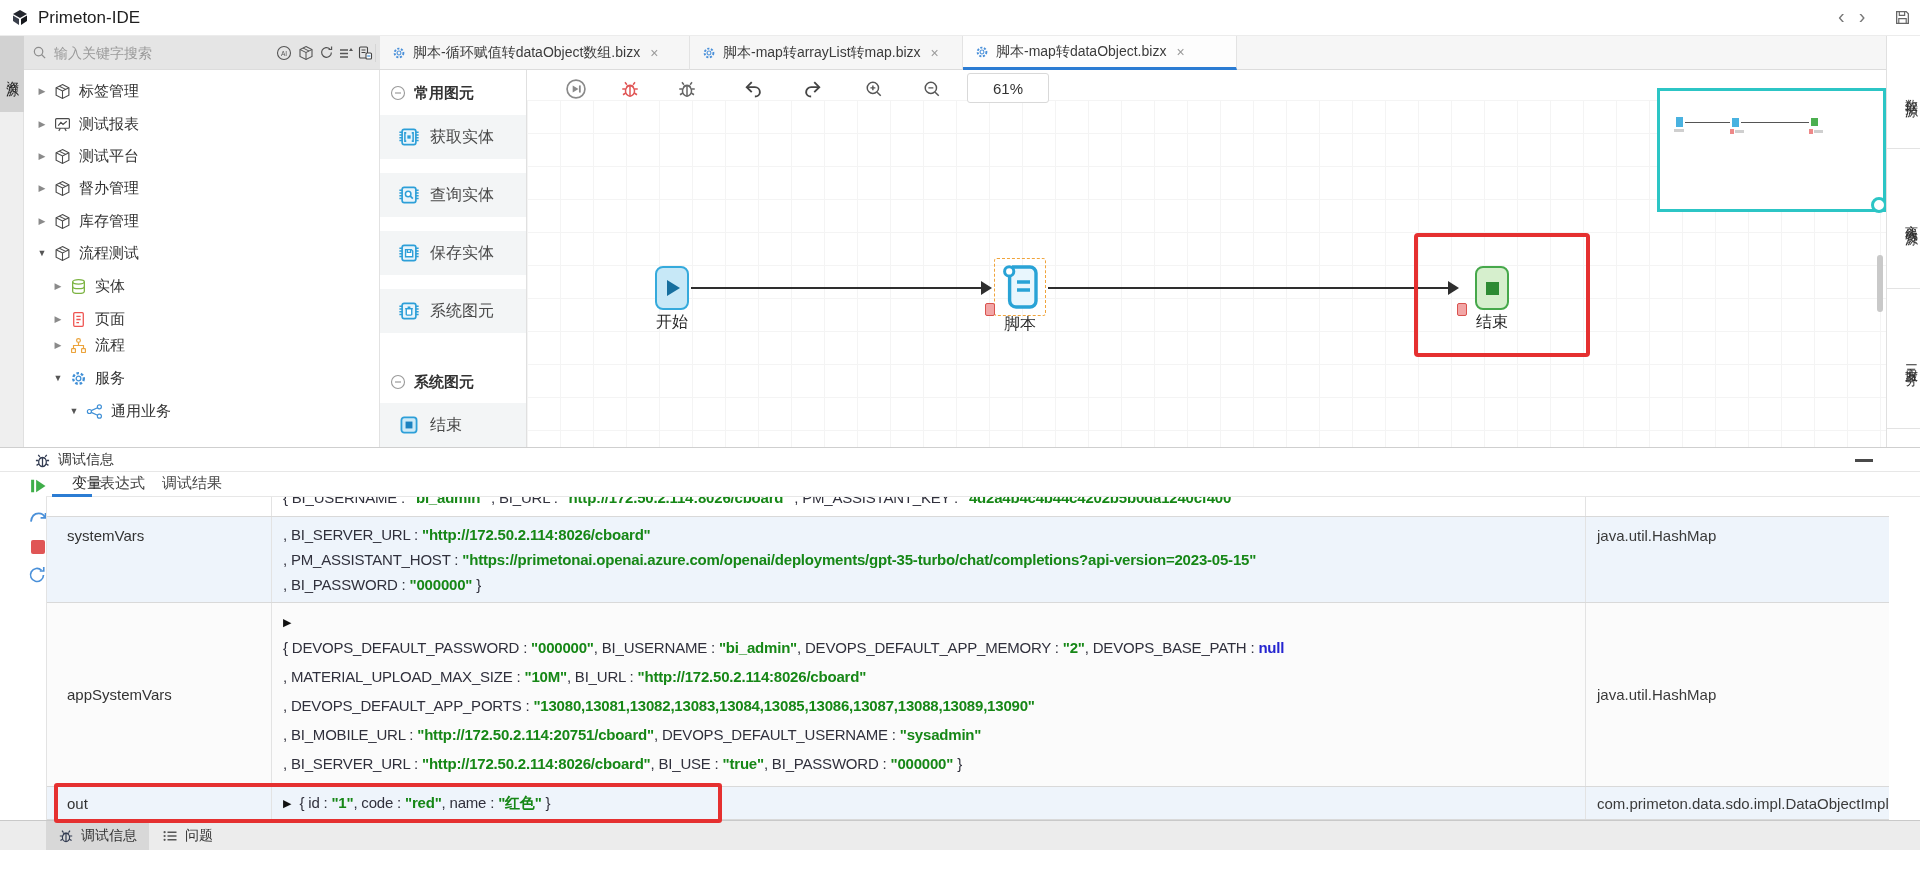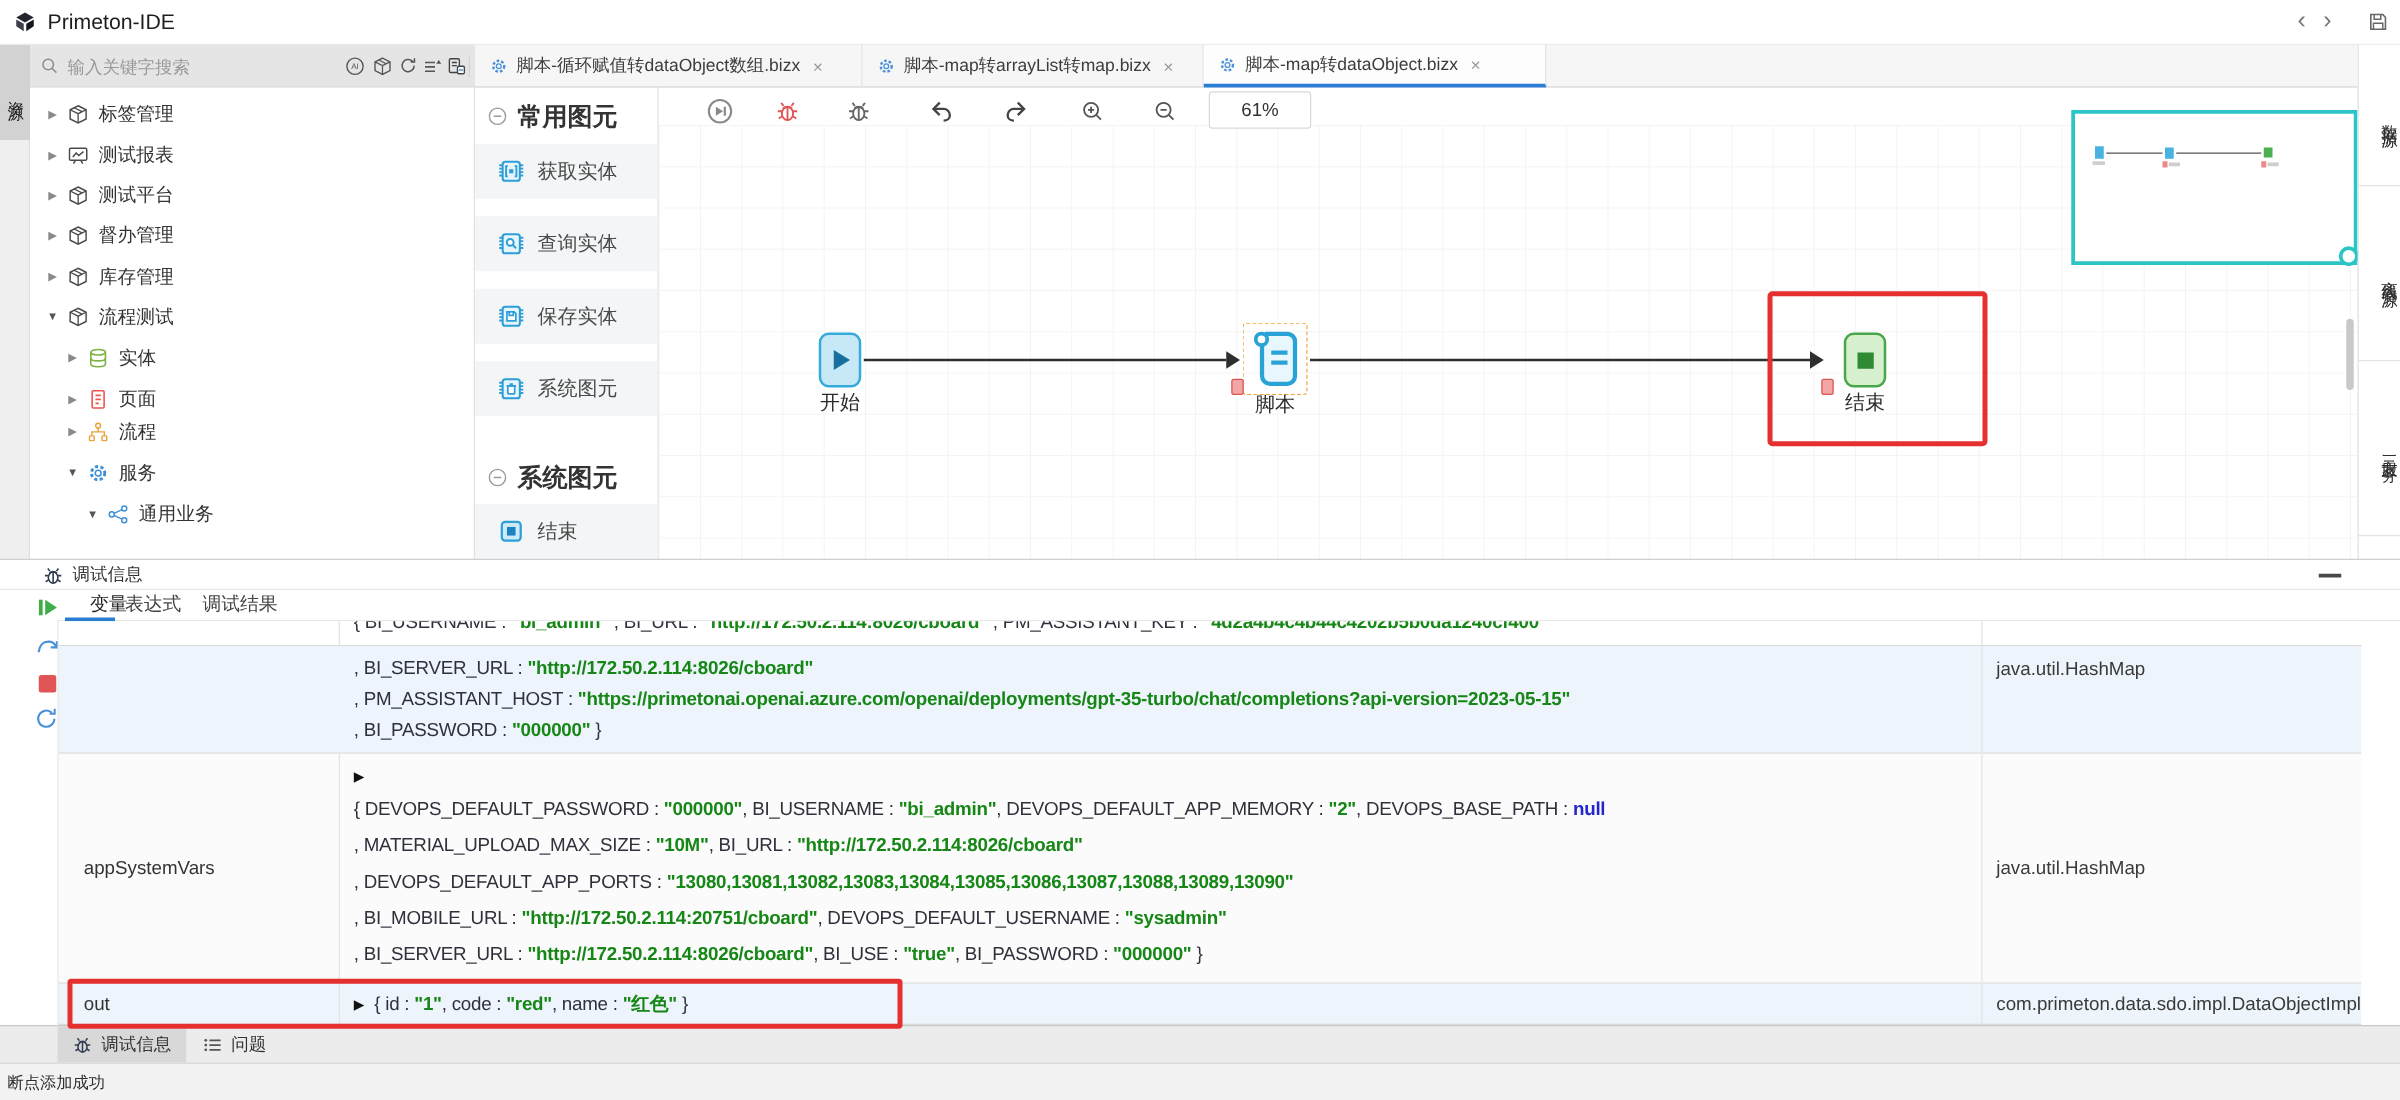--- a/index.html
+++ b/index.html
@@ -42,21 +42,21 @@
   
   #tabbar { left:380px; top:36px; width:1506px; height:34px; background:#f6f6f6; border-bottom:1px solid #dcdcdc; z-index:6; }
   .tab { position:absolute; top:0; height:34px; display:flex; align-items:center; padding:0 12px; border-right:1px solid #e3e3e3; cursor:pointer; }
   .tab .tab-label { font-size:14px; color:#3c3c3c; margin:0 10px 0 7px; white-space:nowrap; }
   .tab .tab-close { font-size:14px; color:#9a9a9a; }
   .tab.active { background:#fdfdfd; border-bottom:3px solid #2b7cd3; }
 
   
   #palette { left:380px; top:70px; width:147px; height:377px; background:#fff; border-right:1px solid #e0e0e0; }
   .pal-header { position:absolute; left:0; width:146px; height:26px; display:flex; align-items:center; }
-  .pal-header .ph-label { font-size:20px; font-weight:bold; color:#333; margin-left:8px; }
+  .pal-header .ph-label { font-size:15px; font-weight:bold; color:#333; margin-left:8px; }
   .pal-item { position:absolute; left:0; width:146px; height:44px; background:#f3f5f6; display:flex; align-items:center; cursor:grab; }
   .pal-item svg { margin:0 10px 0 18px; }
   .pal-item .pi-label { font-size:16px; color:#4a4a4a; }
 
   
   #canvas { left:527px; top:70px; width:1359px; height:377px; background:#fff; overflow:hidden; }
   #canvas-grid { position:absolute; left:0; top:30px; width:1359px; height:347px;
      background-image:linear-gradient(to right,#f4f4f4 1px,transparent 1px),linear-gradient(to bottom,#f4f4f4 1px,transparent 1px);
      background-size:33px 33px; }
   .cv-tool { position:absolute; top:8px; cursor:pointer; }
@@ -564,20 +564,21 @@
 
       <div class="trow" style="top:0;height:20px;background:#fff">
         <div class="cell-name"></div>
         <div class="cell-value">
             <div class="vline" style="margin-top:-11px;line-height:24px">{ BI_USERNAME : <span class="vstr">"bi_admin"</span> , BI_URL : <span class="vstr">"http://172.50.2.114:8026/cboard"</span> , PM_ASSISTANT_KEY : <span class="vstr">"4d2a4b4c4b44c4202b5b0da1240cf400"</span></div>
           </div>
         <div class="cell-type"></div>
       </div>
 
       <div class="trow" style="top:20px;height:86px;background:#eef4fb">
+        <div class="cell-name" style="padding-top:10px">systemVars</div>
         <div class="cell-value" style="padding-top:5px">
           <div class="vline" style="line-height:25px">, BI_SERVER_URL : <span class="vstr">"http://172.50.2.114:8026/cboard"</span></div>
           <div class="vline" style="line-height:25px">, PM_ASSISTANT_HOST : <span class="vstr">"https://primetonai.openai.azure.com/openai/deployments/gpt-35-turbo/chat/completions?api-version=2023-05-15"</span></div>
           <div class="vline" style="line-height:25px">, BI_PASSWORD : <span class="vstr">"000000"</span> }</div>
         </div>
         <div class="cell-type" style="padding-top:10px">java.util.HashMap</div>
       </div>
 
       <div class="trow" style="top:106px;height:184px;background:#fbfbfb">
         <div class="cell-name" style="display:flex;align-items:center">appSystemVars</div>
@@ -613,17 +614,14 @@
       <span class="bt-label">调试信息</span>
     </div>
     <div class="btab" style="left:150px">
       <svg class="ic" style="color:#555" width="16" height="16">
           <use href="#i-list"></use>
         </svg>
       <span class="bt-label">问题</span>
     </div>
   </div>
 
-  <div class="abs" id="statusbar">
-    <div id="status-text">断点添加成功</div>
-  </div>
 
 </div>
 
 </body></html>

